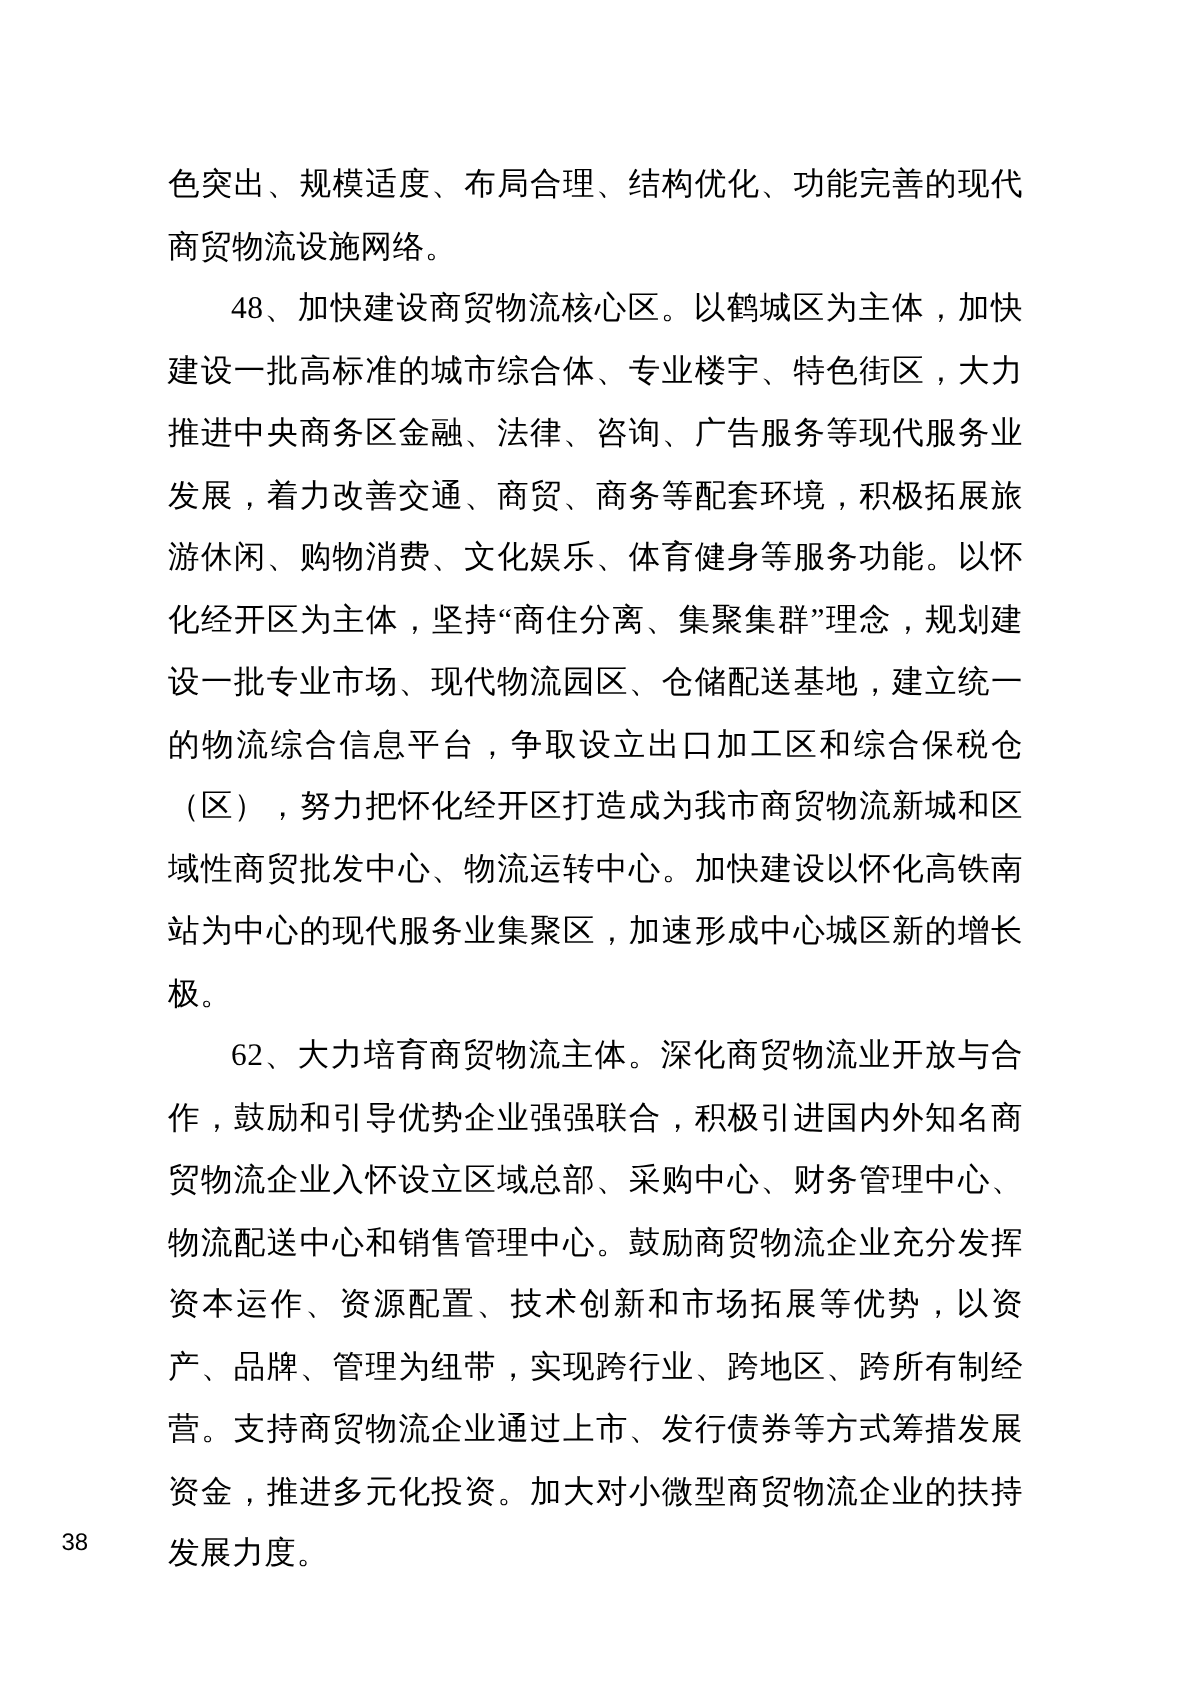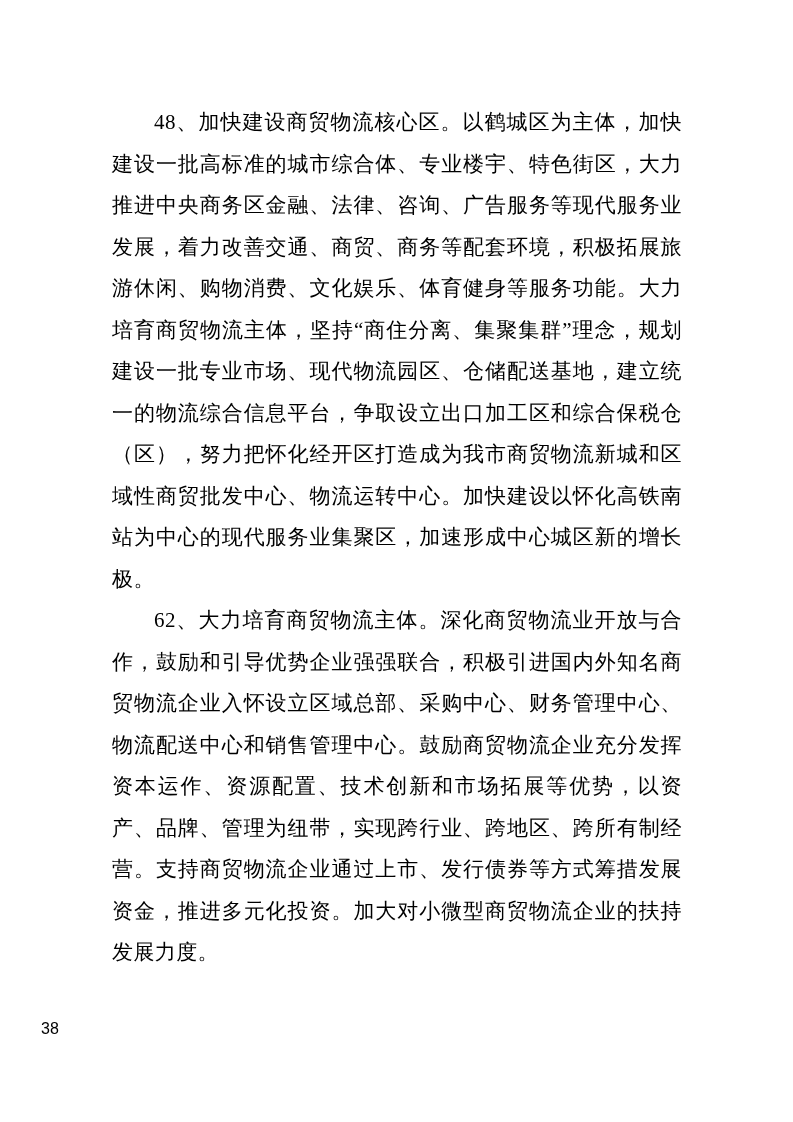--- a/index.html
+++ b/index.html
@@ -46,17 +46,18 @@
     font-family: Liberation Sans, sans-serif;
     color: #000000;
     padding-left: 41px;
   }
 </style>
 </head>
 <body>
 
 <div class="page">
   <div class="content">
-    <p class="indent"><b>48、加快建设商贸物流核心区。</b><span>以鹤城区为主体，加快建设一批高标准的城市综合体、专业楼宇、特色街区，大力推进中央商务区金融、法律、咨询、广告服务等现代服务业发展，着力改善交通、商贸、商务等配套环境，积极拓展旅游休闲、购物消费、文化娱乐、体育健身等服务功能。大力培育商贸物流主体，坚持“商住分离、集聚集群”理念，规划建设一批专业市场、现代物流园区、仓储配送基地，建立统一的物流综合信息平台，争取设立出口加工区和综合保税仓（区），努力把怀化经开区打造成为我市商贸物流新城和区域性商贸批发中心、物流运转中心。加快建设以怀化高铁南站为中心的现代服务业集聚区，加速形成中心城区新的增长极。</span></p>
+    <p><span>色突出、规模适度、布局合理、结构优化、功能完善的现代商贸物流设施网络。</span></p>
+    <p class="indent"><b>48、加快建设商贸物流核心区。</b><span>以鹤城区为主体，加快建设一批高标准的城市综合体、专业楼宇、特色街区，大力推进中央商务区金融、法律、咨询、广告服务等现代服务业发展，着力改善交通、商贸、商务等配套环境，积极拓展旅游休闲、购物消费、文化娱乐、体育健身等服务功能。以怀化经开区为主体，坚持“商住分离、集聚集群”理念，规划建设一批专业市场、现代物流园区、仓储配送基地，建立统一的物流综合信息平台，争取设立出口加工区和综合保税仓（区），努力把怀化经开区打造成为我市商贸物流新城和区域性商贸批发中心、物流运转中心。加快建设以怀化高铁南站为中心的现代服务业集聚区，加速形成中心城区新的增长极。</span></p>
     <p class="indent"><b>62、大力培育商贸物流主体。</b><span>深化商贸物流业开放与合作，鼓励和引导优势企业强强联合，积极引进国内外知名商贸物流企业入怀设立区域总部、采购中心、财务管理中心、物流配送中心和销售管理中心。鼓励商贸物流企业充分发挥资本运作、资源配置、技术创新和市场拓展等优势，以资产、品牌、管理为纽带，实现跨行业、跨地区、跨所有制经营。支持商贸物流企业通过上市、发行债券等方式筹措发展资金，推进多元化投资。加大对小微型商贸物流企业的扶持发展力度。</span></p>
   </div>
   <div class="page-number">38</div>
 </div>
 
 </body></html>

